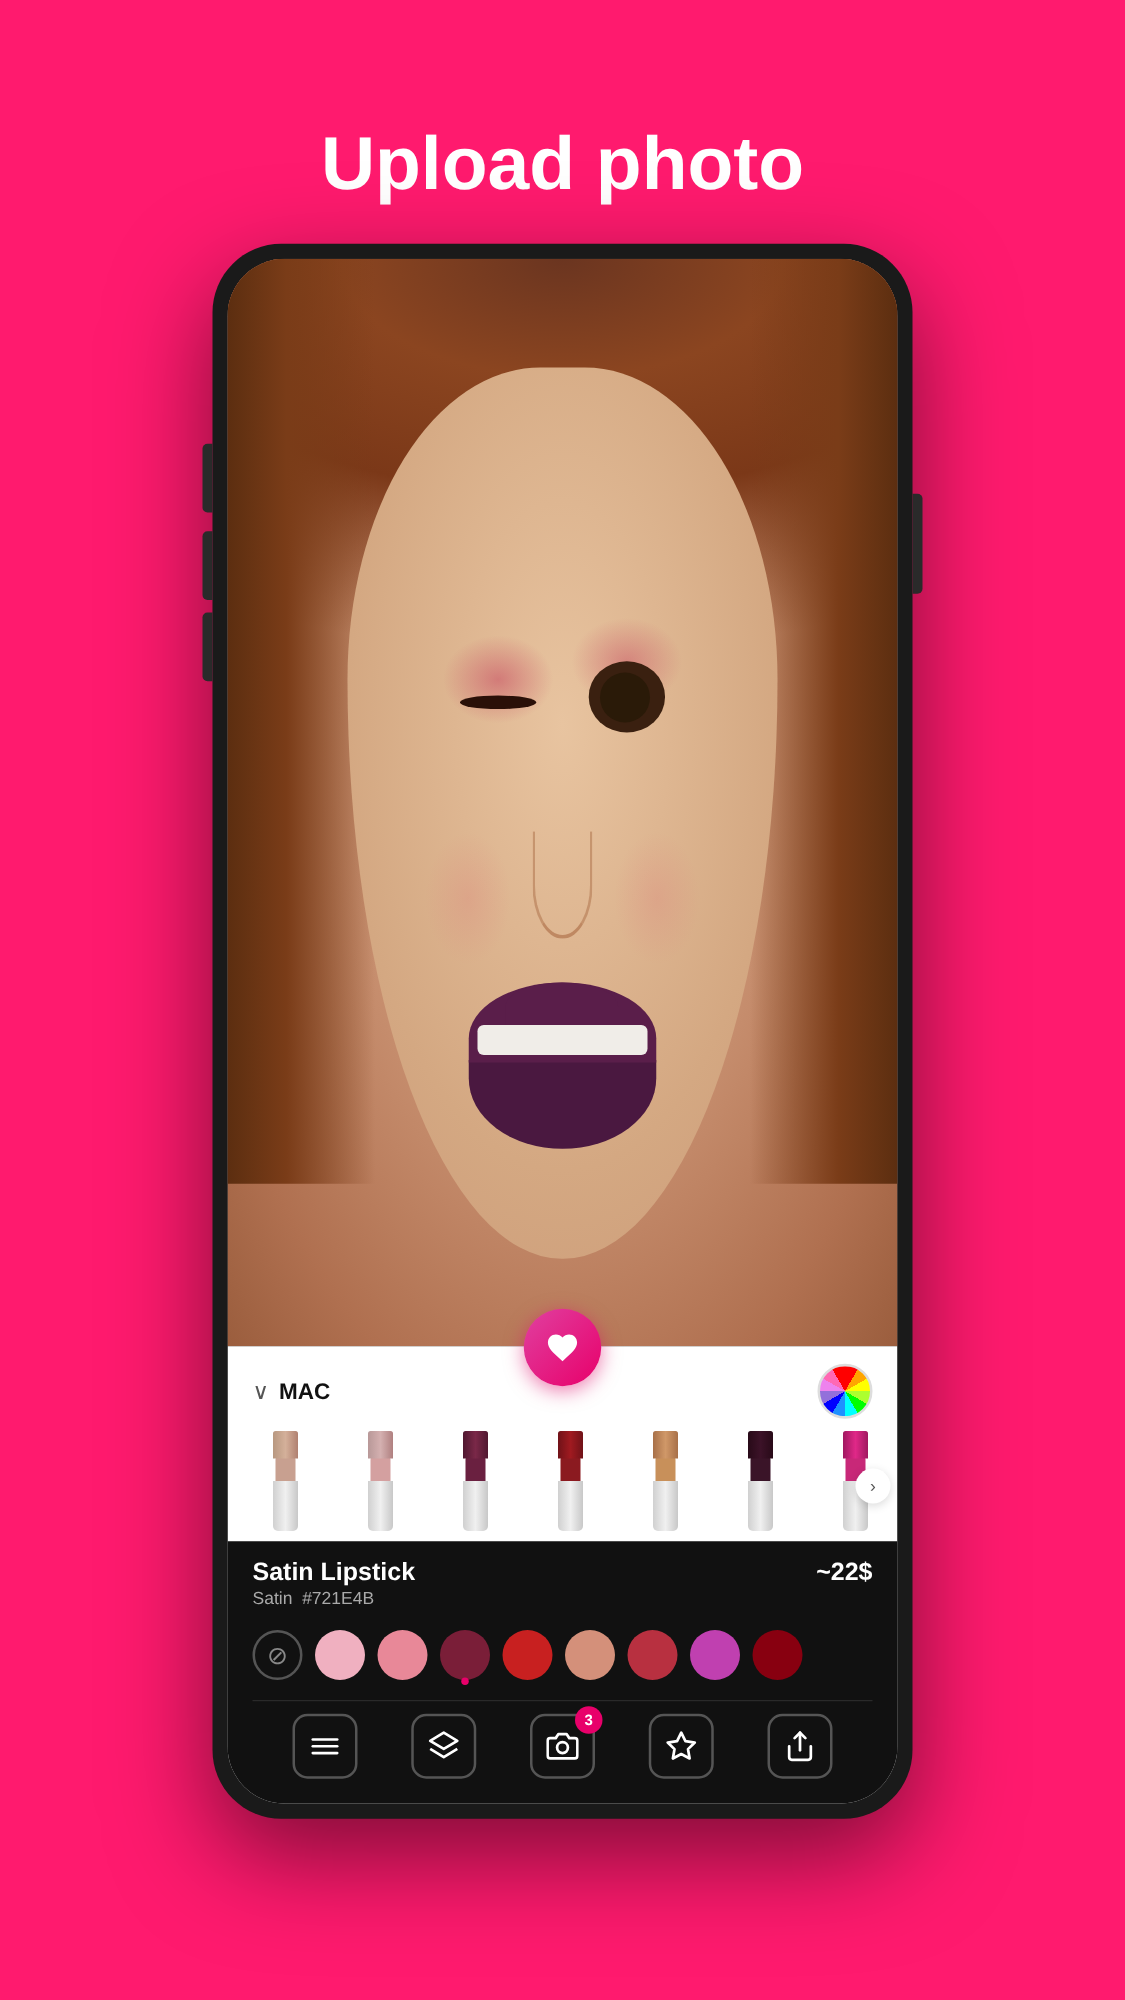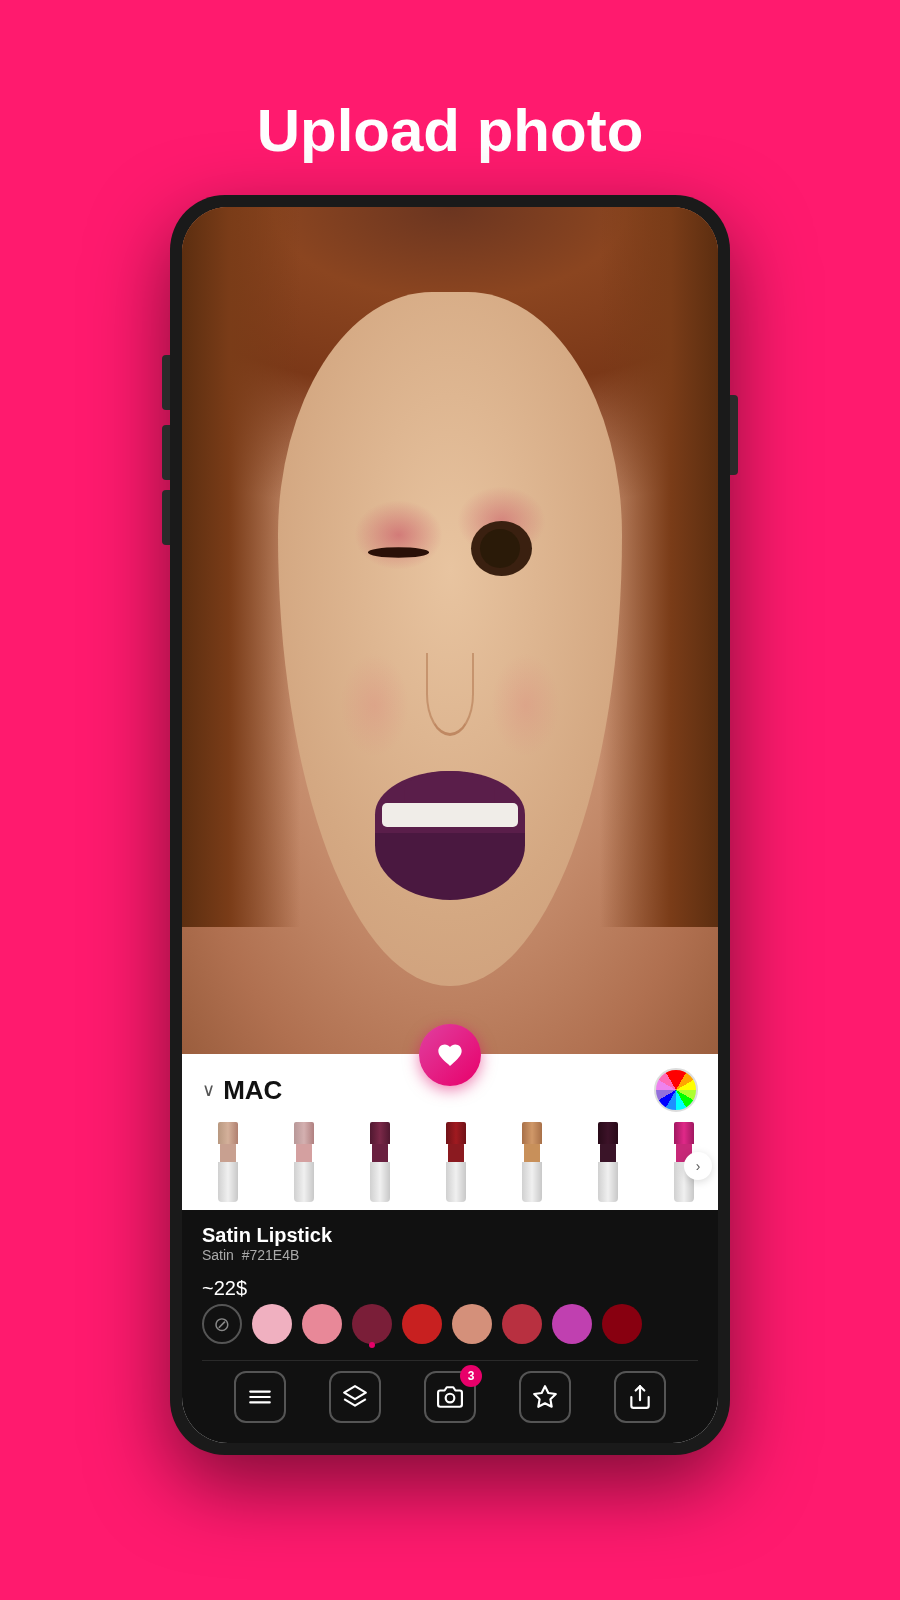--- a/index.html
+++ b/index.html
@@ -310,21 +310,21 @@
       align-items: center;
       gap: 8px;
     }
 
     .chevron-down {
       font-size: 18px;
       color: #555;
     }
 
     .brand-name {
-      font-size: 26px;
+      font-size: 18px;
       font-weight: 700;
       color: #111;
     }
 
     .color-wheel {
       width: 44px;
       height: 44px;
       border-radius: 50%;
       background: conic-gradient(
         red 0deg 30deg,
@@ -416,32 +416,31 @@
     .dark-bottom {
       background: #111;
       padding: 14px 20px;
     }
 
     .product-info-row {
       display: flex;
       justify-content: space-between;
       align-items: flex-start;
       margin-bottom: 4px;
-      flex-direction: column;
     }
 
     .product-name {
       font-size: 20px;
       font-weight: 700;
       color: #fff;
     }
 
     .product-price {
       font-size: 20px;
-      font-weight: 400;
+      font-weight: 700;
       color: #fff;
     }
 
     .product-sub {
       font-size: 14px;
       color: #aaa;
       margin-bottom: 14px;
     }
 
     .color-swatches {

